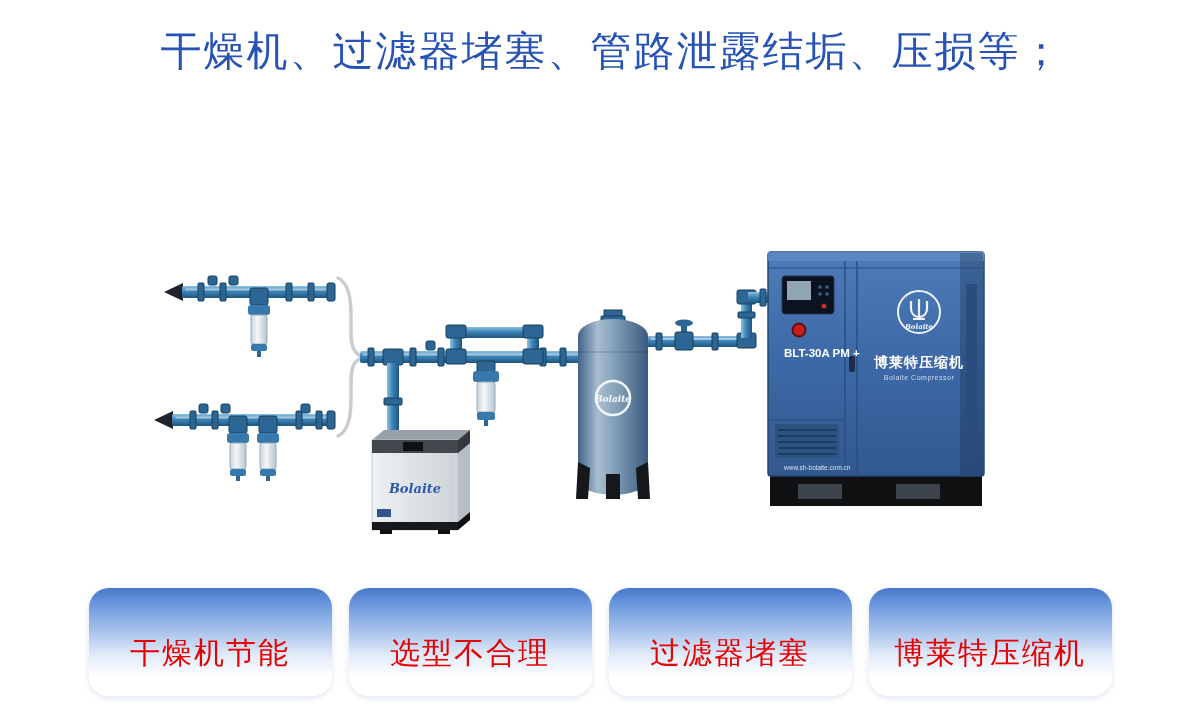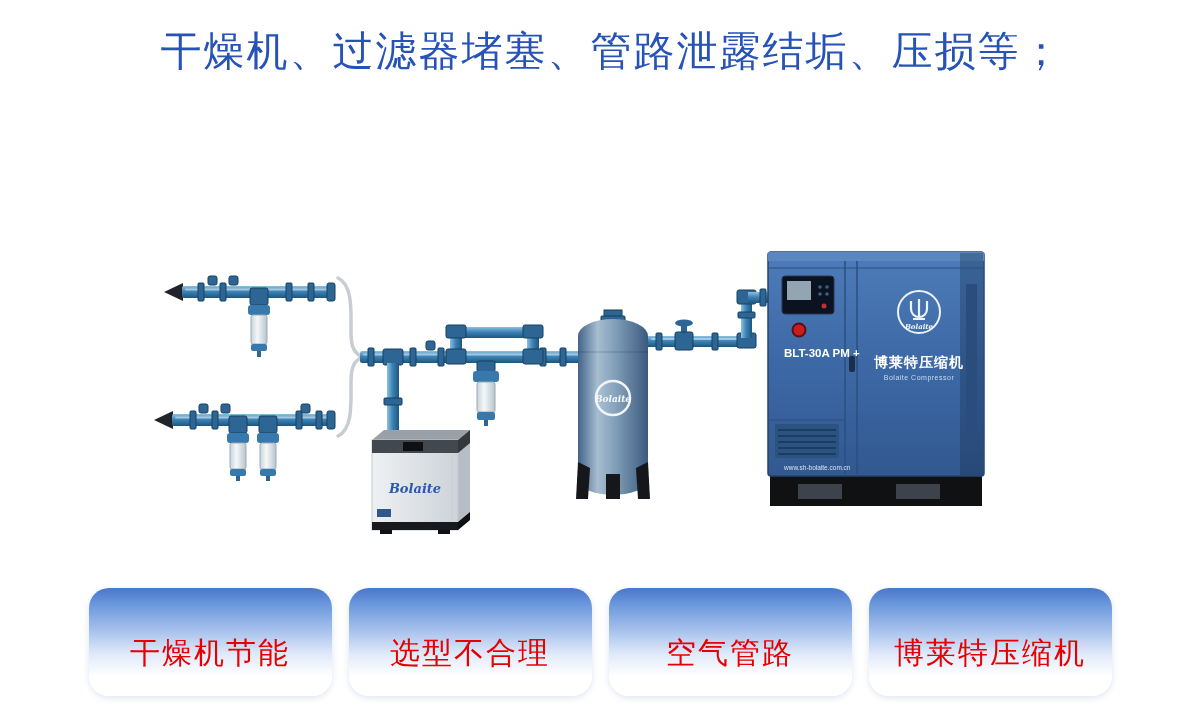--- a/index.html
+++ b/index.html
@@ -252,20 +252,20 @@
   </svg>
 
   <div class="buttons">
     <div class="btn">
       <span>干燥机节能</span>
     </div>
     <div class="btn">
       <span>选型不合理</span>
     </div>
     <div class="btn">
-      <span>空气管路</span>
+      <span>过滤器堵塞</span>
     </div>
     <div class="btn">
       <span>博莱特压缩机</span>
     </div>
   </div>
 
 </div>
 
 </body></html>

